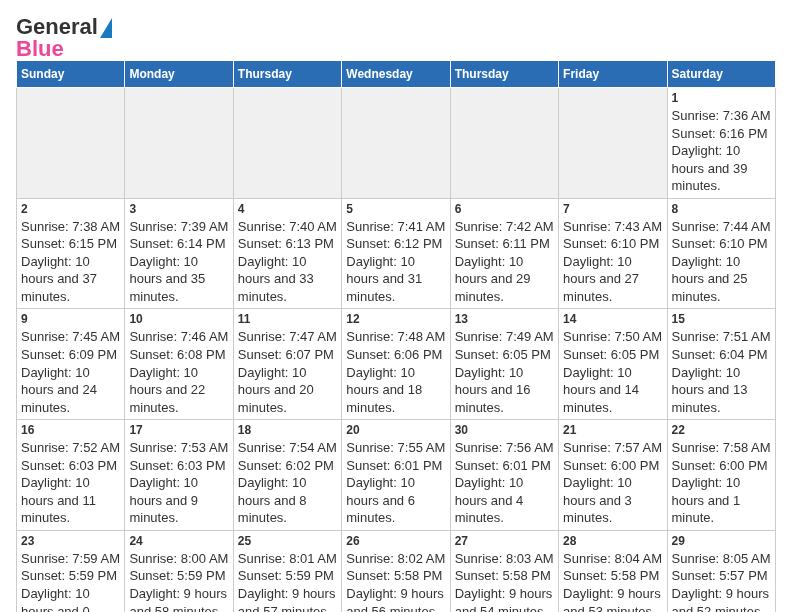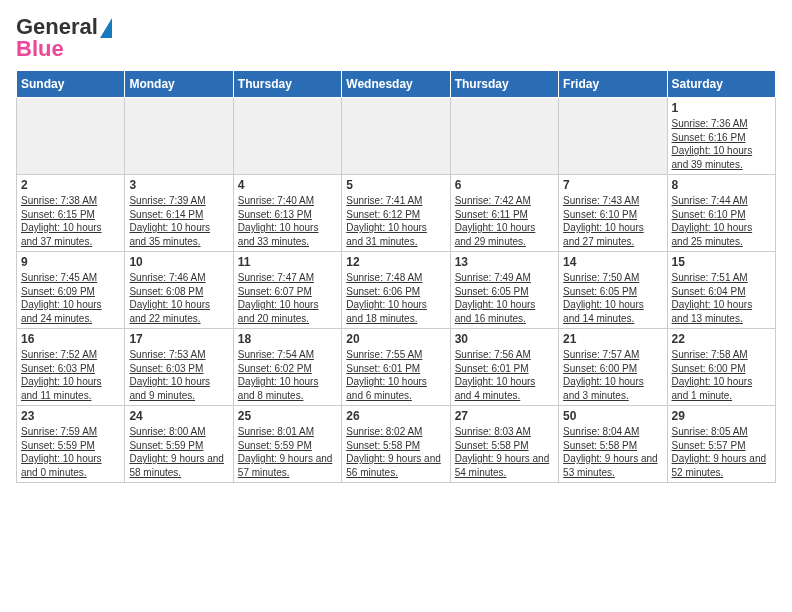--- a/index.html
+++ b/index.html
@@ -7,21 +7,20 @@
       font-family: Arial, sans-serif;
       background: #fff;
       width: 792px;
       min-height: 612px;
       padding: 16px;
     }
     .header-area {
       display: flex;
       justify-content: space-between;
       align-items: center;
-      margin-bottom: 10px;
     }
     .logo-area {
       display: flex;
       flex-direction: column;
       align-items: flex-start;
     }
     .title-area {
       text-align: right;
     }
     .calendar-title {
@@ -61,24 +60,23 @@
       background: #f0f0f0;
     }
     .day-number {
       font-size: 12px;
       font-weight: bold;
       color: #333;
       display: block;
       margin-bottom: 2px;
     }
     .day-info {
-      font-size: 10px;
+      font-size: 13px;
       color: #333;
       line-height: 1.35;
-      text-decoration: underline;
     }
   </style>
 </head>
 <body>
 
 <div class="header-area">
   <div class="logo-area">
   <div style="display:flex;align-items:center;gap:2px;">
     <div style="font-size:22px;font-weight:bold;color:#333;line-height:1;">General</div>
     <div style="width:0;height:0;border-left:12px solid transparent;border-right:0;border-bottom:20px solid #1a7abf;margin-top:2px;"></div>
@@ -221,21 +219,21 @@
         </td>
         <td>
           <span class="day-number">26</span>
           <div class="day-info">Sunrise: 8:02 AM<br>Sunset: 5:58 PM<br>Daylight: 9 hours and 56 minutes.</div>
         </td>
         <td>
           <span class="day-number">27</span>
           <div class="day-info">Sunrise: 8:03 AM<br>Sunset: 5:58 PM<br>Daylight: 9 hours and 54 minutes.</div>
         </td>
         <td>
-          <span class="day-number">50</span>
+          <span class="day-number">28</span>
           <div class="day-info">Sunrise: 8:04 AM<br>Sunset: 5:58 PM<br>Daylight: 9 hours and 53 minutes.</div>
         </td>
         <td>
           <span class="day-number">29</span>
           <div class="day-info">Sunrise: 8:05 AM<br>Sunset: 5:57 PM<br>Daylight: 9 hours and 52 minutes.</div>
         </td>
       </tr>
     </tbody>
 </table>
 

